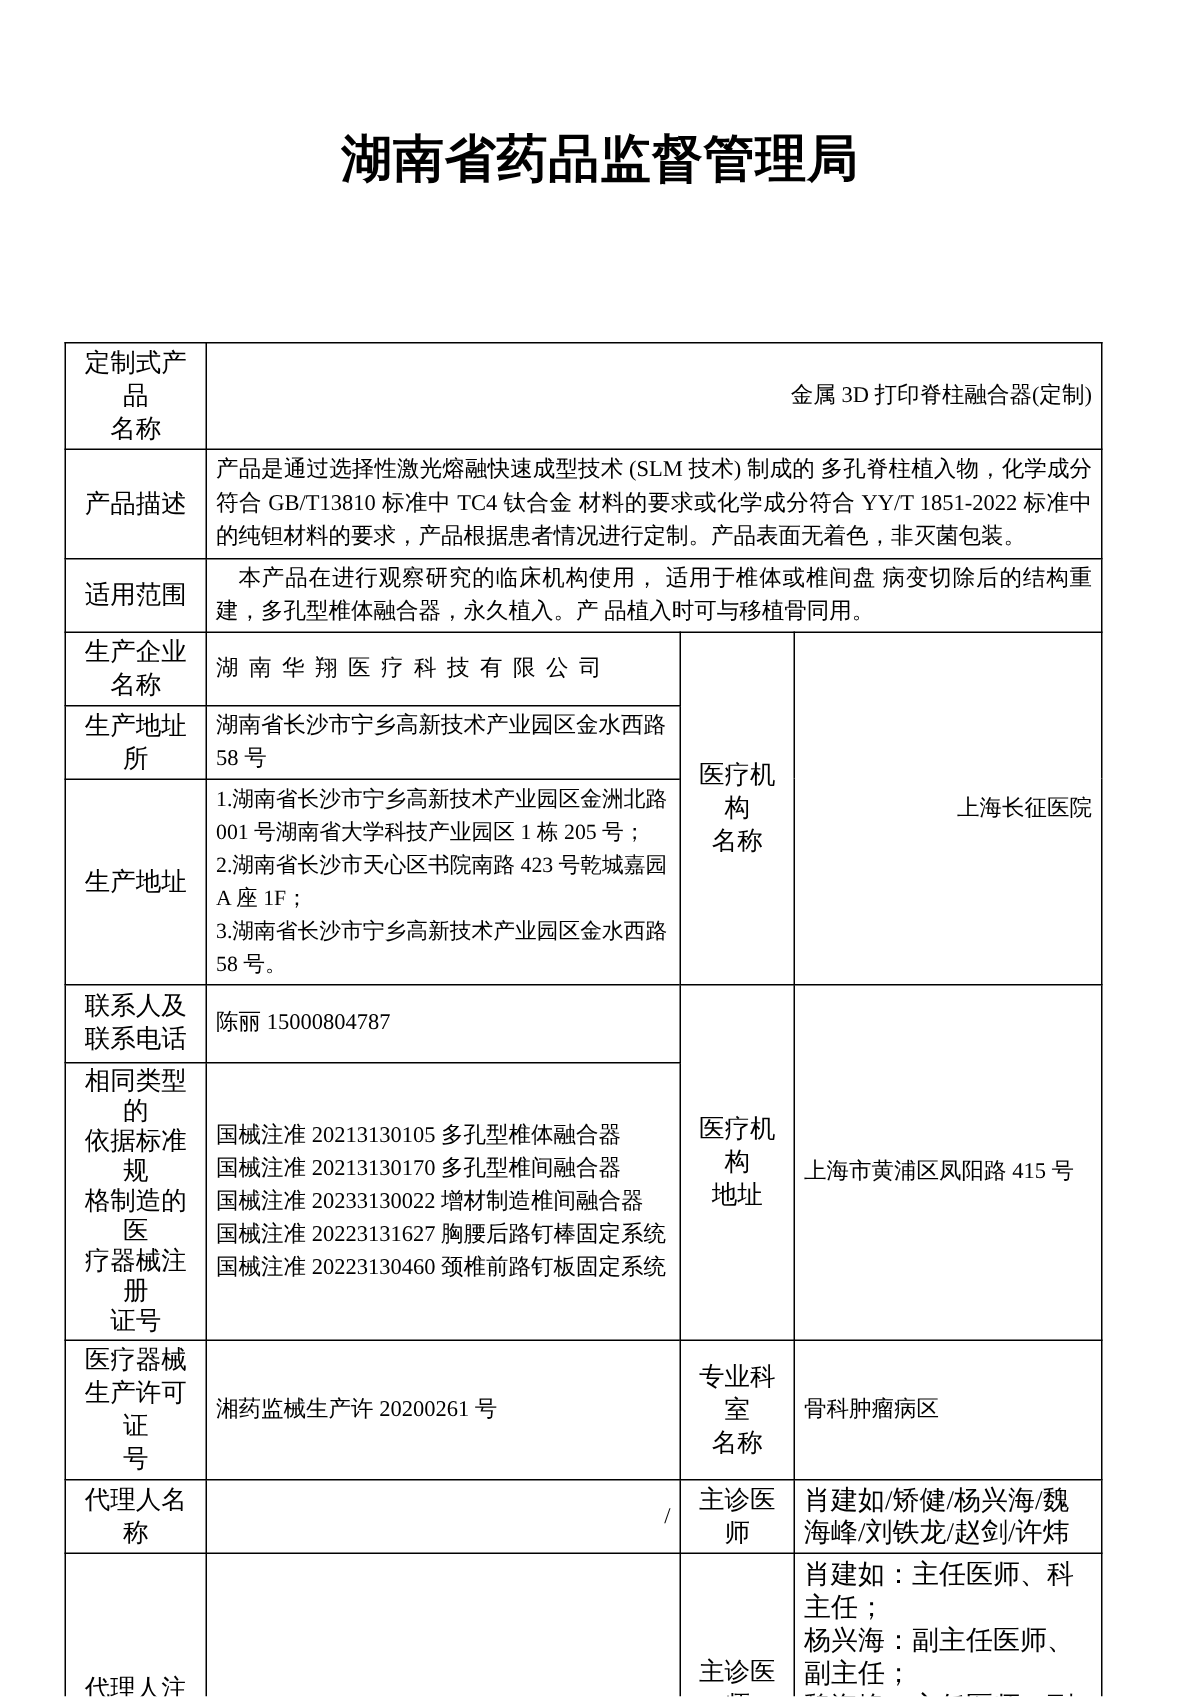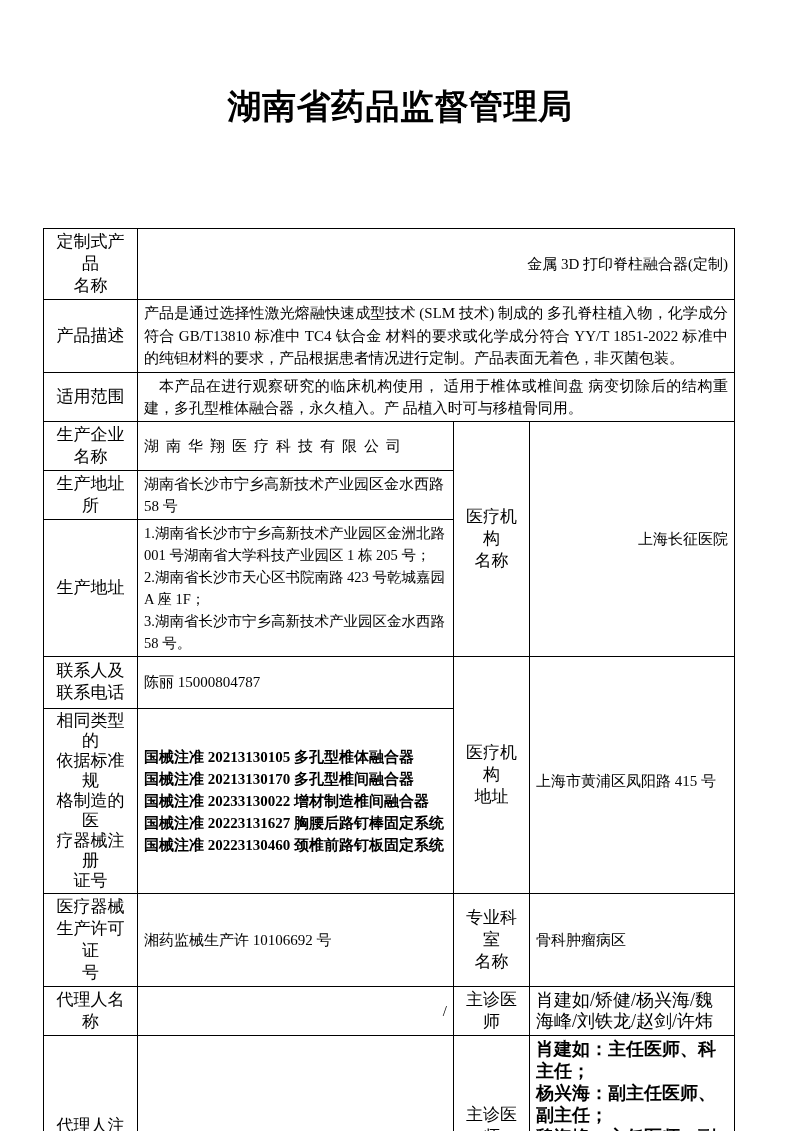--- a/index.html
+++ b/index.html
@@ -29,21 +29,21 @@
   td.lbl {
     text-align:center; white-space:pre-line; padding:2px 2px;
     font-size:17px; line-height:22px;
   }
   td.c   { text-align:right; }
   td.pre { white-space:pre-line; }
   td.jus { text-align:justify; }
   td.ind { text-indent:15px; }
   td.lsp { letter-spacing:7px; }
   td.lh21 { line-height:21.5px; }
-  td.lh20 { line-height:20px;font-weight:bold; }
+  td.lh20 { line-height:20px; }
   td.fs14 { font-size:14.5px; }
   td.fs13 { font-size:18px; }
   td.fs15 { font-size:15px; }
 </style>
 </head>
 <body>
 
 <div class="page">
 
   <div class="title">
@@ -117,21 +117,21 @@
 国械注准 20213130170  多孔型椎间融合器
 国械注准 20233130022 增材制造椎间融合器
 国械注准 20223131627 胸腰后路钉棒固定系统
 国械注准 20223130460 颈椎前路钉板固定系统</td>
     </tr>
 
     <tr style="height:64px">
       <td class="lbl">医疗器械
 生产许可证
 号</td>
-      <td>湘药监械生产许 10106692  号</td>
+      <td>湘药监械生产许 20200261  号</td>
       <td class="lbl">专业科室
 名称</td>
       <td>骨科肿瘤病区</td>
     </tr>
 
     <tr style="height:48px">
       <td class="lbl">代理人名称</td>
       <td class="c">/</td>
       <td class="lbl">主诊医师</td>
       <td class="fs13" style="line-height:21px">肖建如/矫健/杨兴海/魏海峰/刘铁龙/赵剑/许炜</td>

